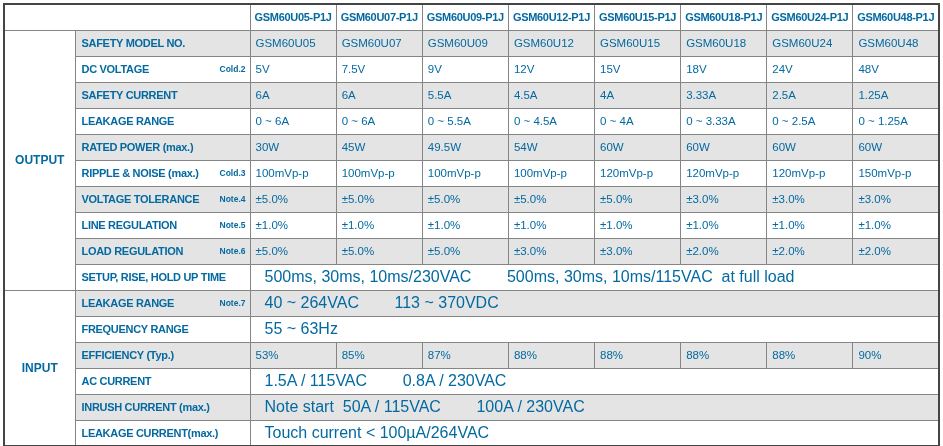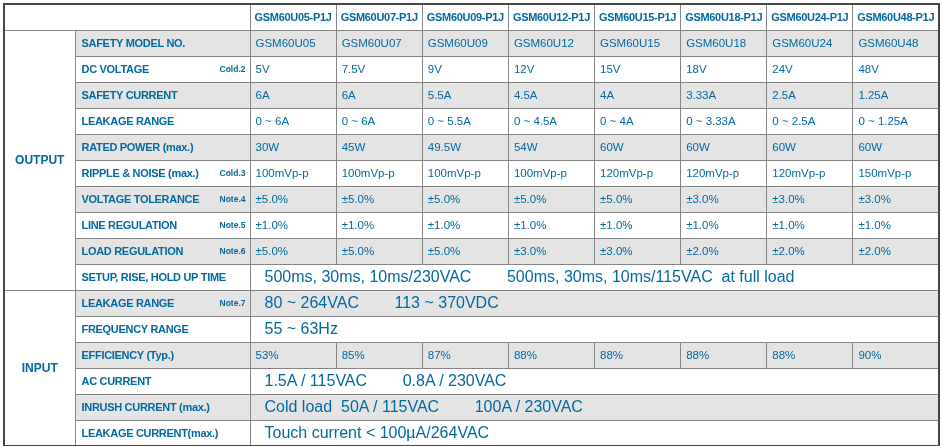--- a/index.html
+++ b/index.html
@@ -215,21 +215,21 @@
   </tr>
 
   <tr class="s">
     <td class="sec" rowspan="6">INPUT</td>
     <td class="lab">
             <div class="labwrap">
               <span class="labtxt">LEAKAGE RANGE</span>
               <span class="note">Note.7</span>
             </div>
           </td>
-    <td class="mv" colspan="8">80 ~ 264VAC        113 ~ 370VDC</td>
+    <td class="mv" colspan="8">40 ~ 264VAC        113 ~ 370VDC</td>
   </tr>
 
   <tr class="w">
     <td class="lab">
             <div class="labwrap">
               <span class="labtxt">FREQUENCY RANGE</span>
             </div>
           </td>
     <td class="mv" colspan="8">55 ~ 63Hz</td>
   </tr>
@@ -258,21 +258,21 @@
           </td>
     <td class="mv" colspan="8">1.5A / 115VAC        0.8A / 230VAC</td>
   </tr>
 
   <tr class="s">
     <td class="lab">
             <div class="labwrap">
               <span class="labtxt">INRUSH CURRENT (max.)</span>
             </div>
           </td>
-    <td class="mv" colspan="8">Cold load  50A / 115VAC        100A / 230VAC</td>
+    <td class="mv" colspan="8">Note start  50A / 115VAC        100A / 230VAC</td>
   </tr>
 
   <tr class="w">
     <td class="lab">
             <div class="labwrap">
               <span class="labtxt">LEAKAGE CURRENT(max.)</span>
             </div>
           </td>
     <td class="mv" colspan="8">Touch current &lt; 100µA/264VAC</td>
   </tr>

